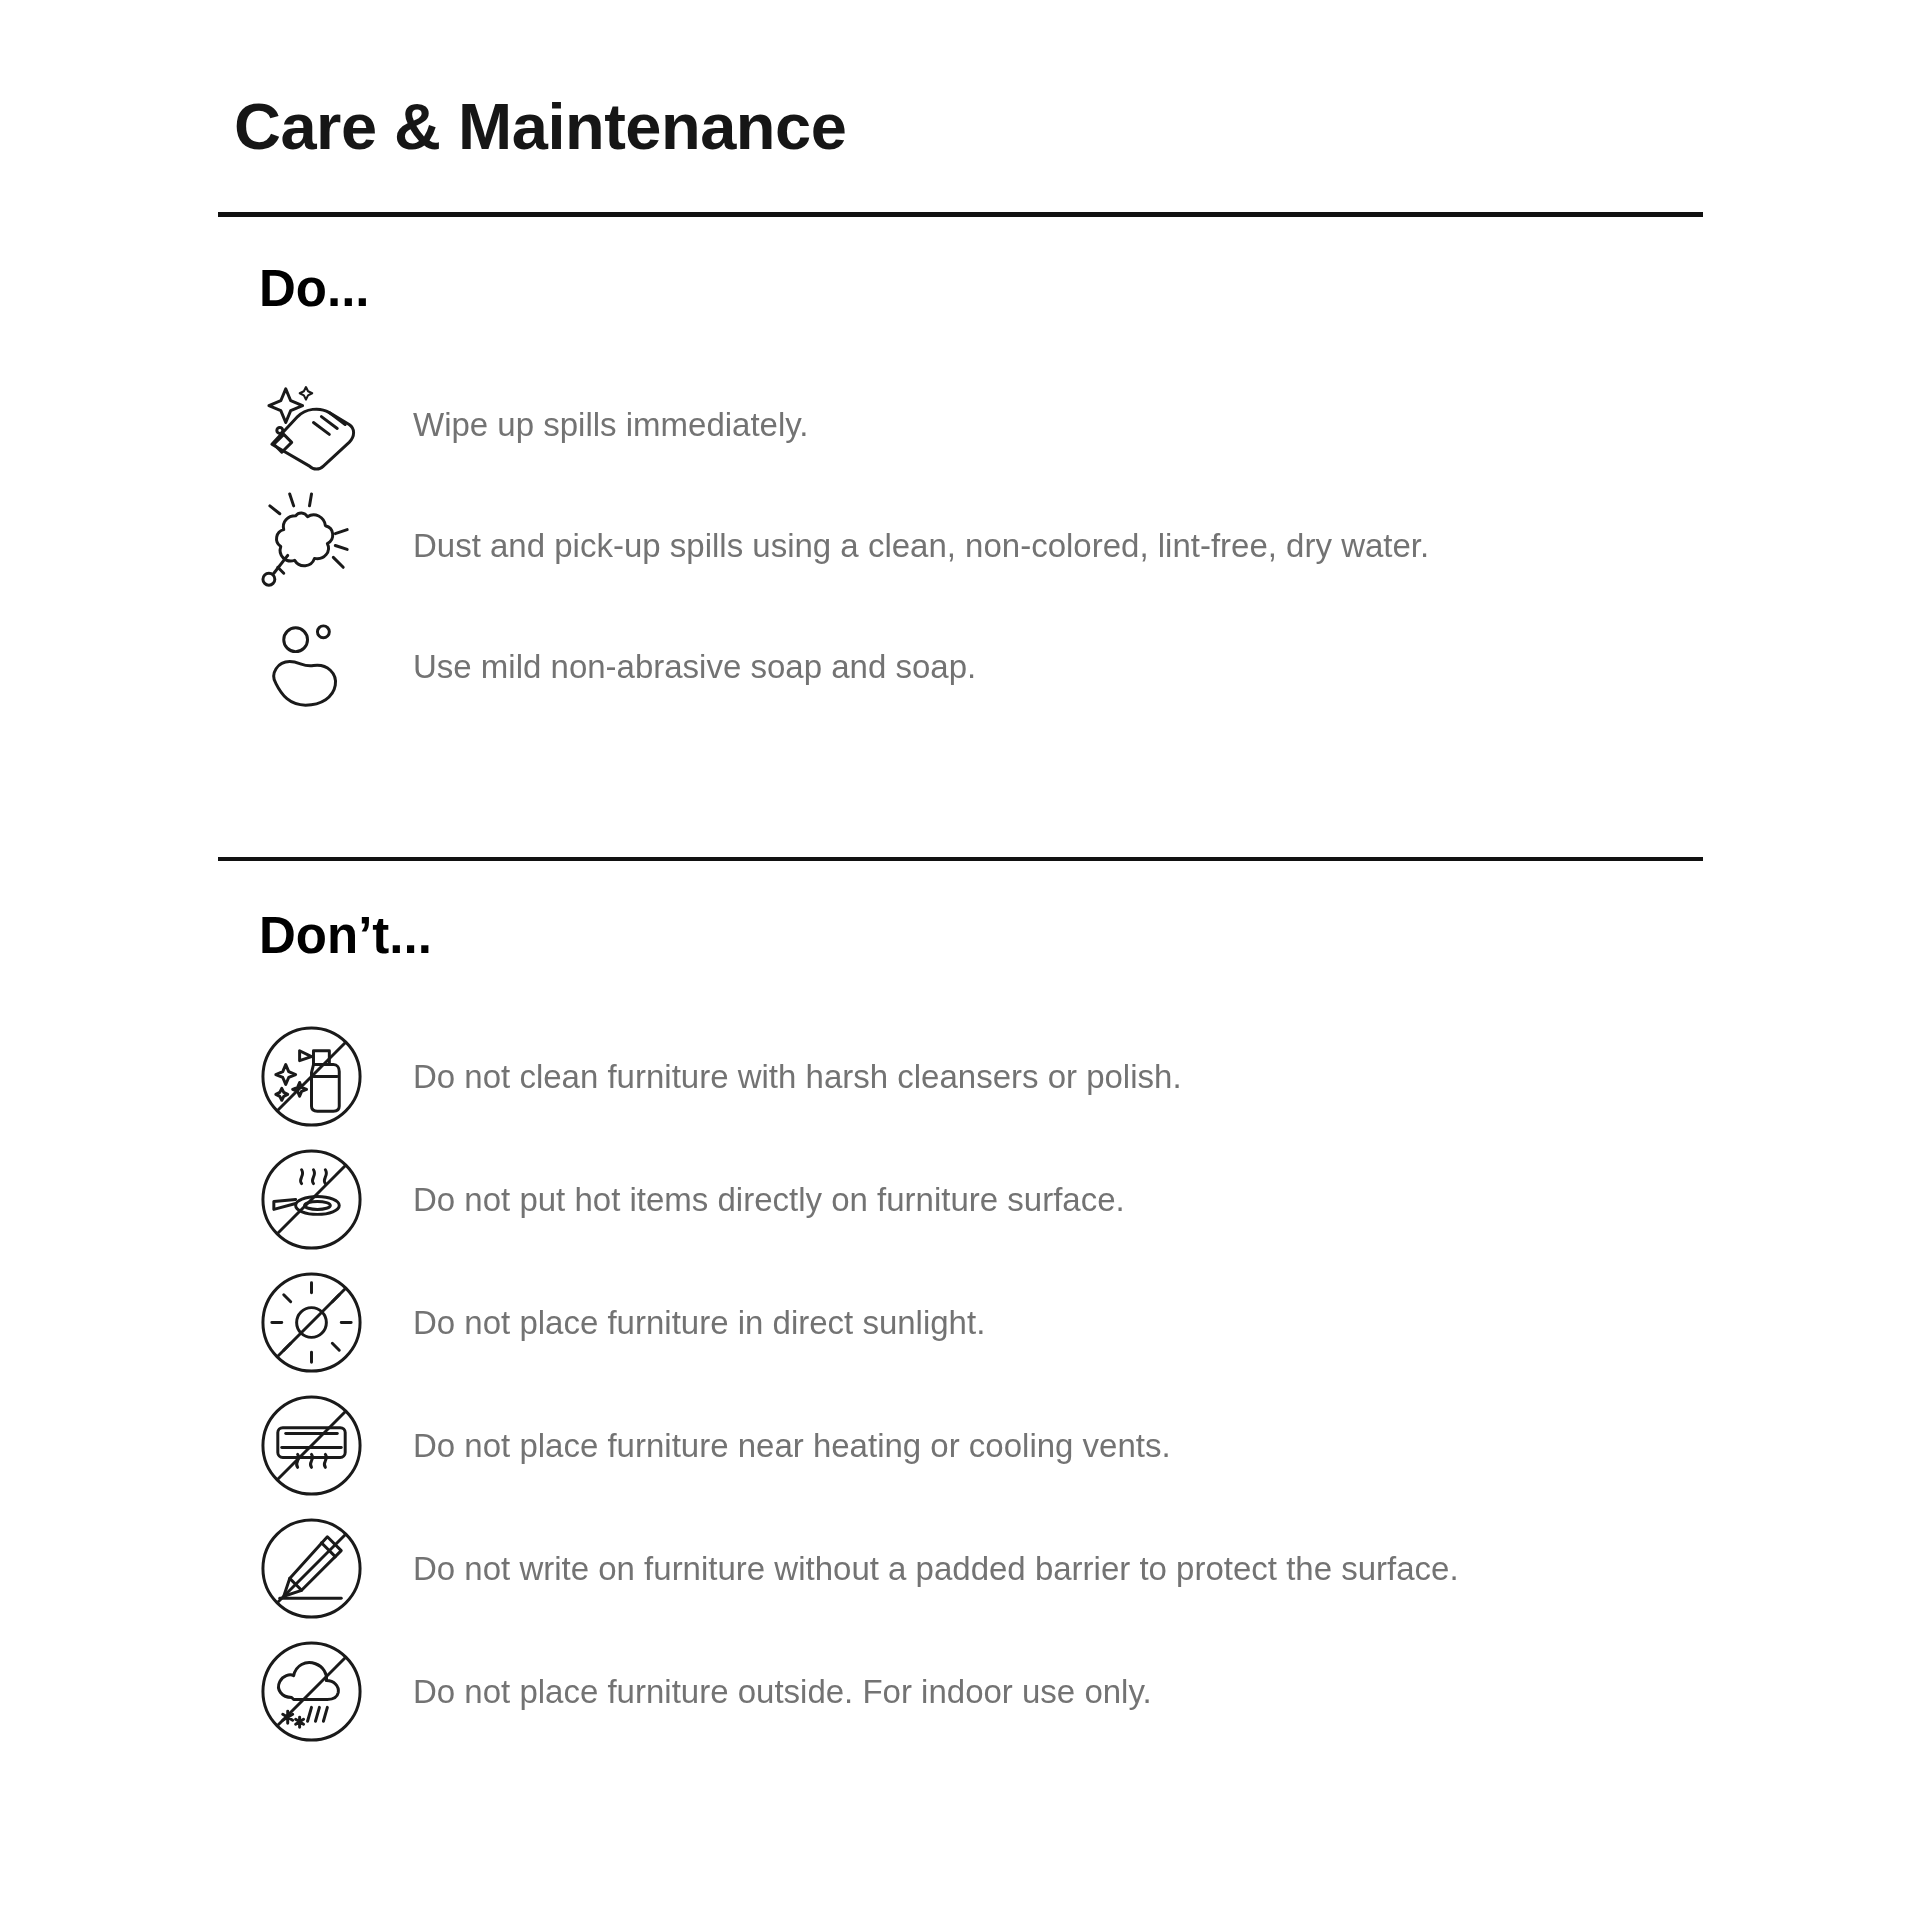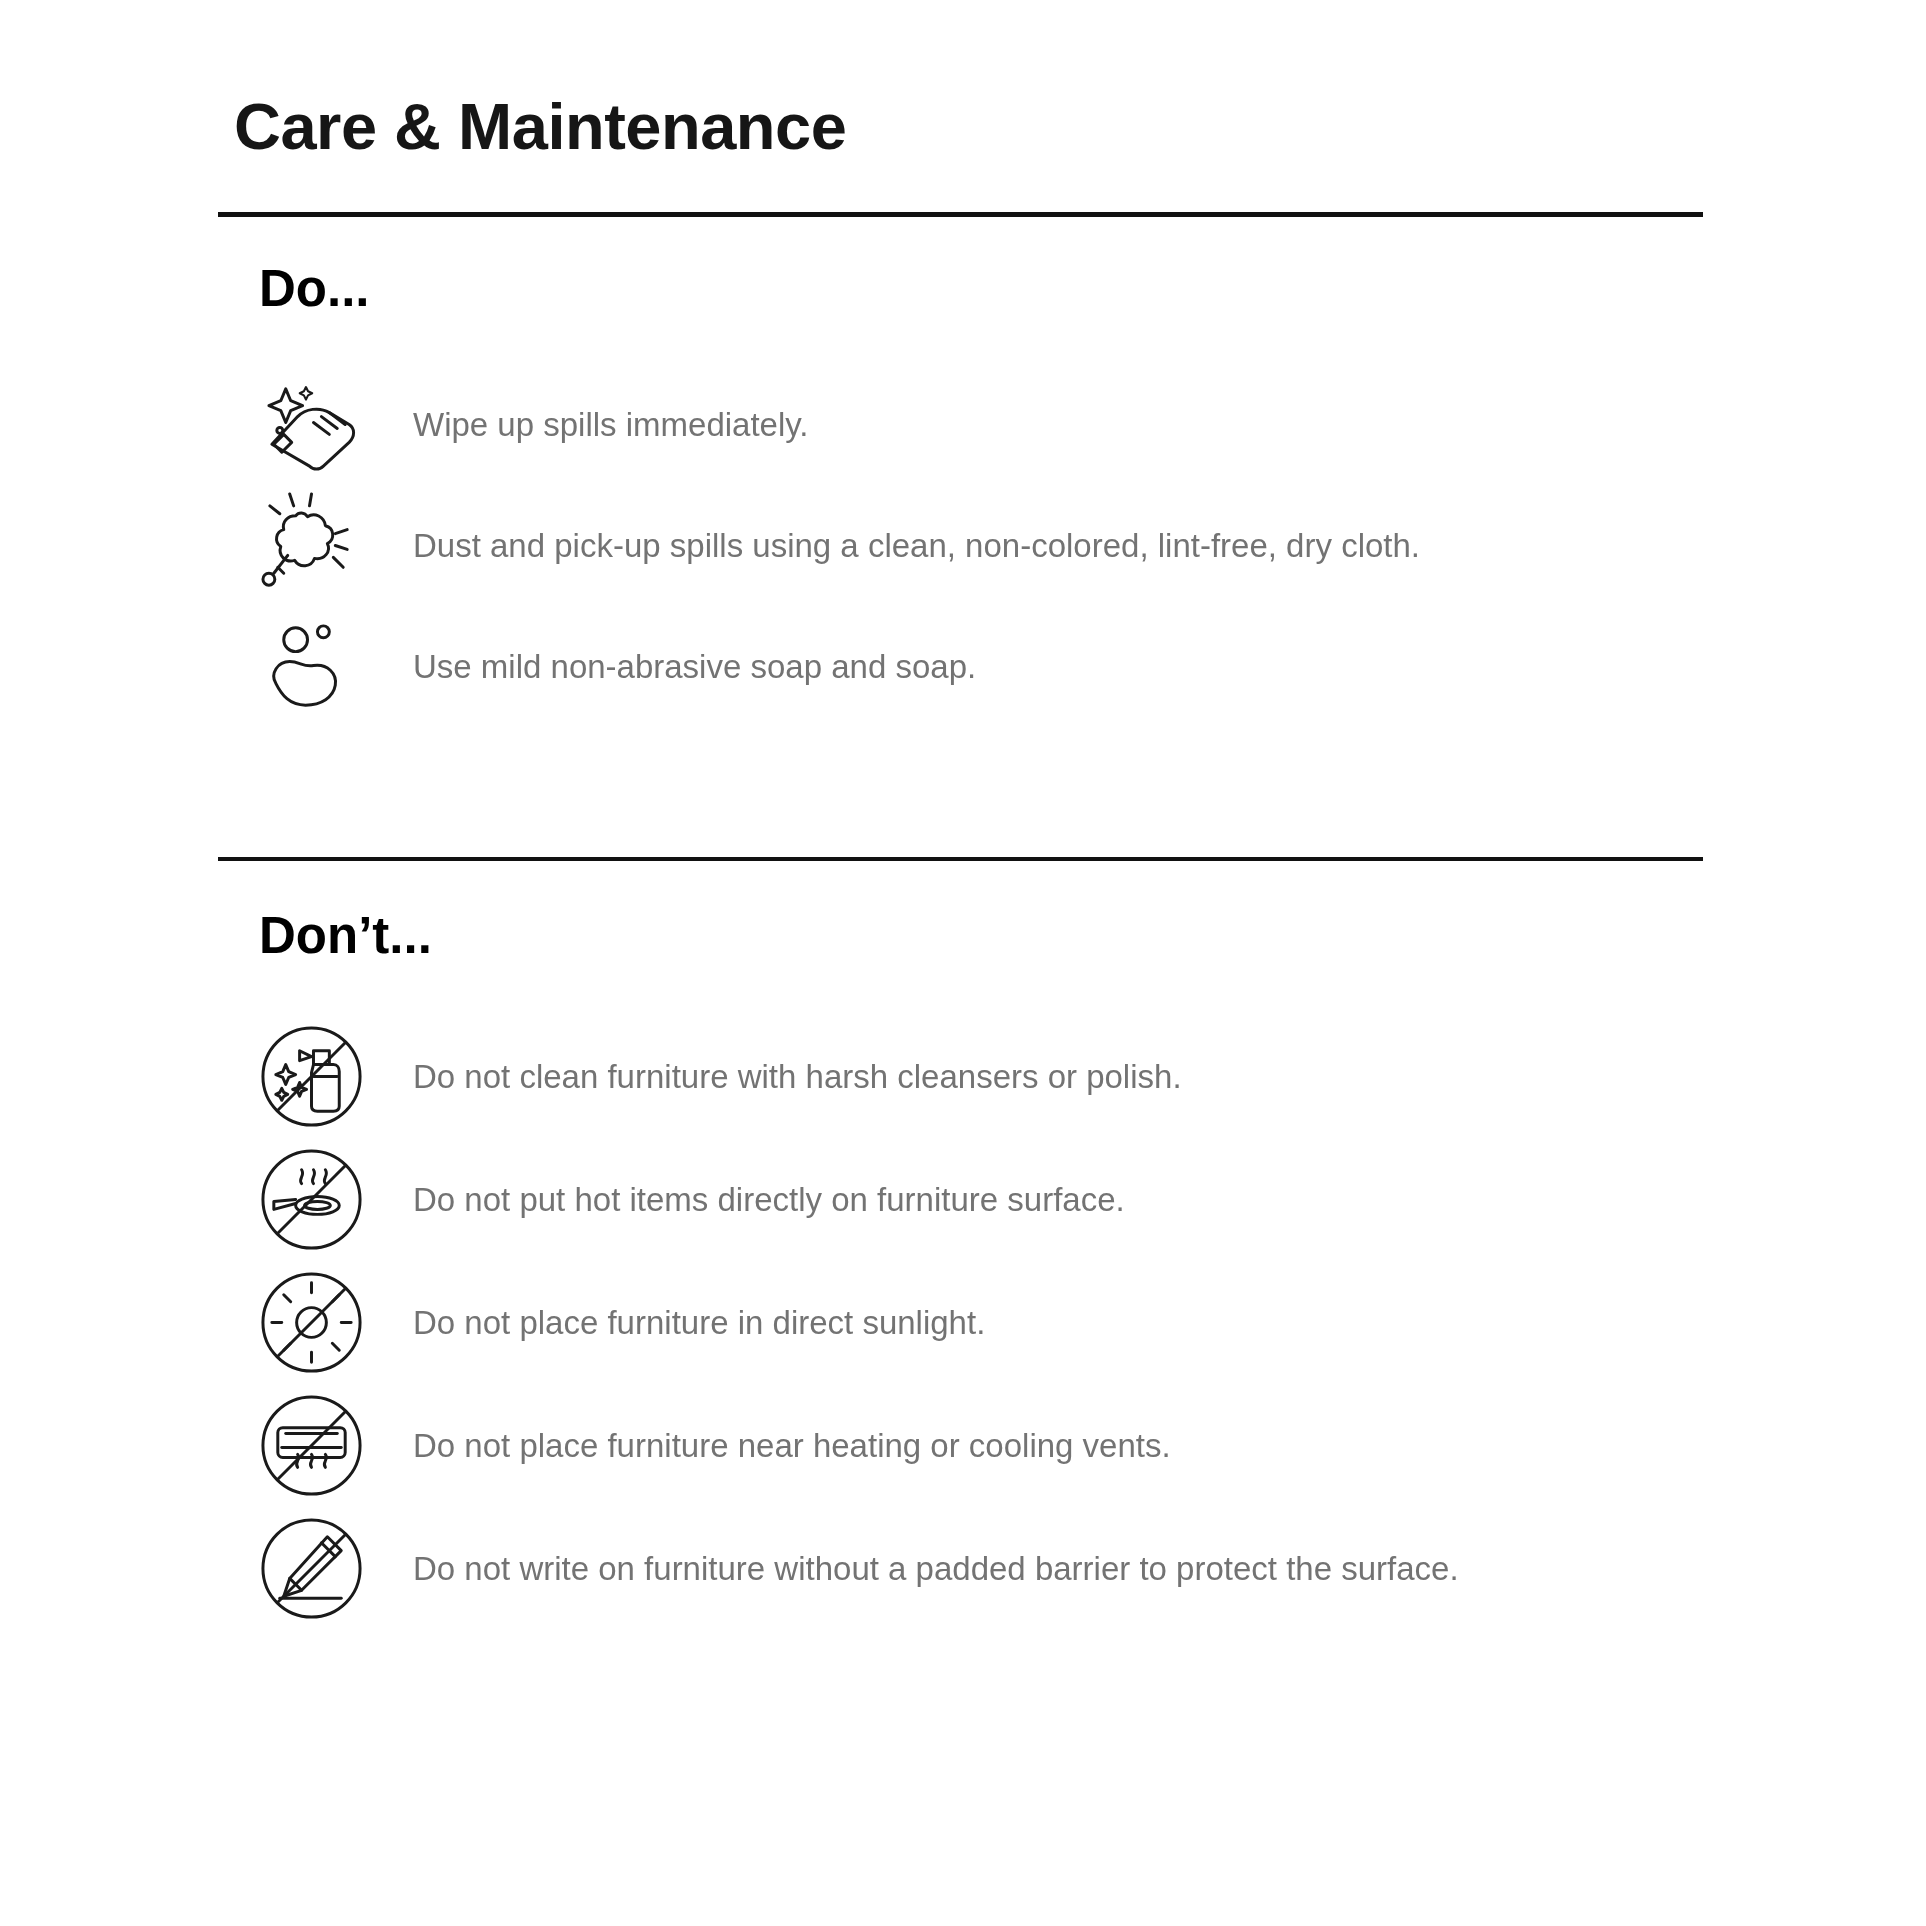--- a/index.html
+++ b/index.html
@@ -115,21 +115,21 @@
       <div class="icon">
         <svg width="123" height="111" viewBox="0 0 124 112" fill="none" stroke="#1a1a1a" stroke-width="3" stroke-linecap="round" stroke-linejoin="round">
           <path d="M46 26 C38 26 32 32 34 40 C26 42 24 52 31 57 C28 66 36 74 45 71 C50 79 62 78 65 69 C75 71 82 62 78 54 C86 50 85 38 76 36 C75 27 65 22 58 27 C55 22 49 22 46 26 Z"></path>
           <path d="M38 66 L24 84"></path>
           <circle cx="19" cy="90" r="6"></circle>
           <path d="M28 78 L34 84"></path>
           <path d="M44 16 L40 4 M60 16 L62 4 M30 24 L20 16"></path>
           <path d="M86 44 L98 40 M86 56 L98 60 M84 68 L94 78"></path>
         </svg>
       </div>
-      <div class="row-text">Dust and pick-up spills using a clean, non-colored, lint-free, dry cloth.</div>
+      <div class="row-text">Dust and pick-up spills using a clean, non-colored, lint-free, dry water.</div>
     </div>
 
     <div class="row">
       <div class="icon">
         <svg width="119" height="109" viewBox="0 0 120 110" fill="none" stroke="#1a1a1a" stroke-width="3" stroke-linecap="round" stroke-linejoin="round">
           <path d="M24 72 C18 62 26 50 38 50 C48 50 52 56 62 54 C76 52 86 62 84 74 C82 86 70 94 54 94 C38 94 30 84 24 72 Z"></path>
           <circle cx="44" cy="28" r="12"></circle>
           <circle cx="72" cy="20" r="6"></circle>
         </svg>
       </div>
@@ -208,17 +208,30 @@
           <path d="M22 90 L90 22"></path>
           <path d="M72 24 L86 38 L46 78 L28 84 L34 66 Z"></path>
           <path d="M34 66 L46 78"></path>
           <path d="M66 30 L80 44"></path>
           <path d="M24 86 L86 86"></path>
         </svg>
       </div>
       <div class="row-text">Do not write on furniture without a padded barrier to protect the surface.</div>
     </div>
 
+    <div class="row">
+      <div class="icon">
+        <svg width="111" height="111" viewBox="0 0 112 112" fill="none" stroke="#1a1a1a" stroke-width="3" stroke-linecap="round" stroke-linejoin="round">
+          <circle cx="56" cy="56" r="49"></circle>
+          <path d="M22 90 L90 22"></path>
+          <path d="M36 62 C26 62 20 54 24 46 C27 40 34 38 38 40 C40 30 50 24 60 28 C68 31 72 38 71 45 C79 45 84 51 83 57 C82 62 78 64 72 64 L38 64 Z"></path>
+          <path d="M56 72 L52 86 M64 72 L60 86 M72 72 L68 86"></path>
+          <path d="M32 76 l0 12 M27 79 l10 6 M37 79 l-10 6"></path>
+          <path d="M44 82 l0 10 M40 84 l8 5 M48 84 l-8 5"></path>
+        </svg>
+      </div>
+      <div class="row-text">Do not place furniture outside. For indoor use only.</div>
+    </div>
 
   </div>
 
 </div>
 
 
 </body></html>

